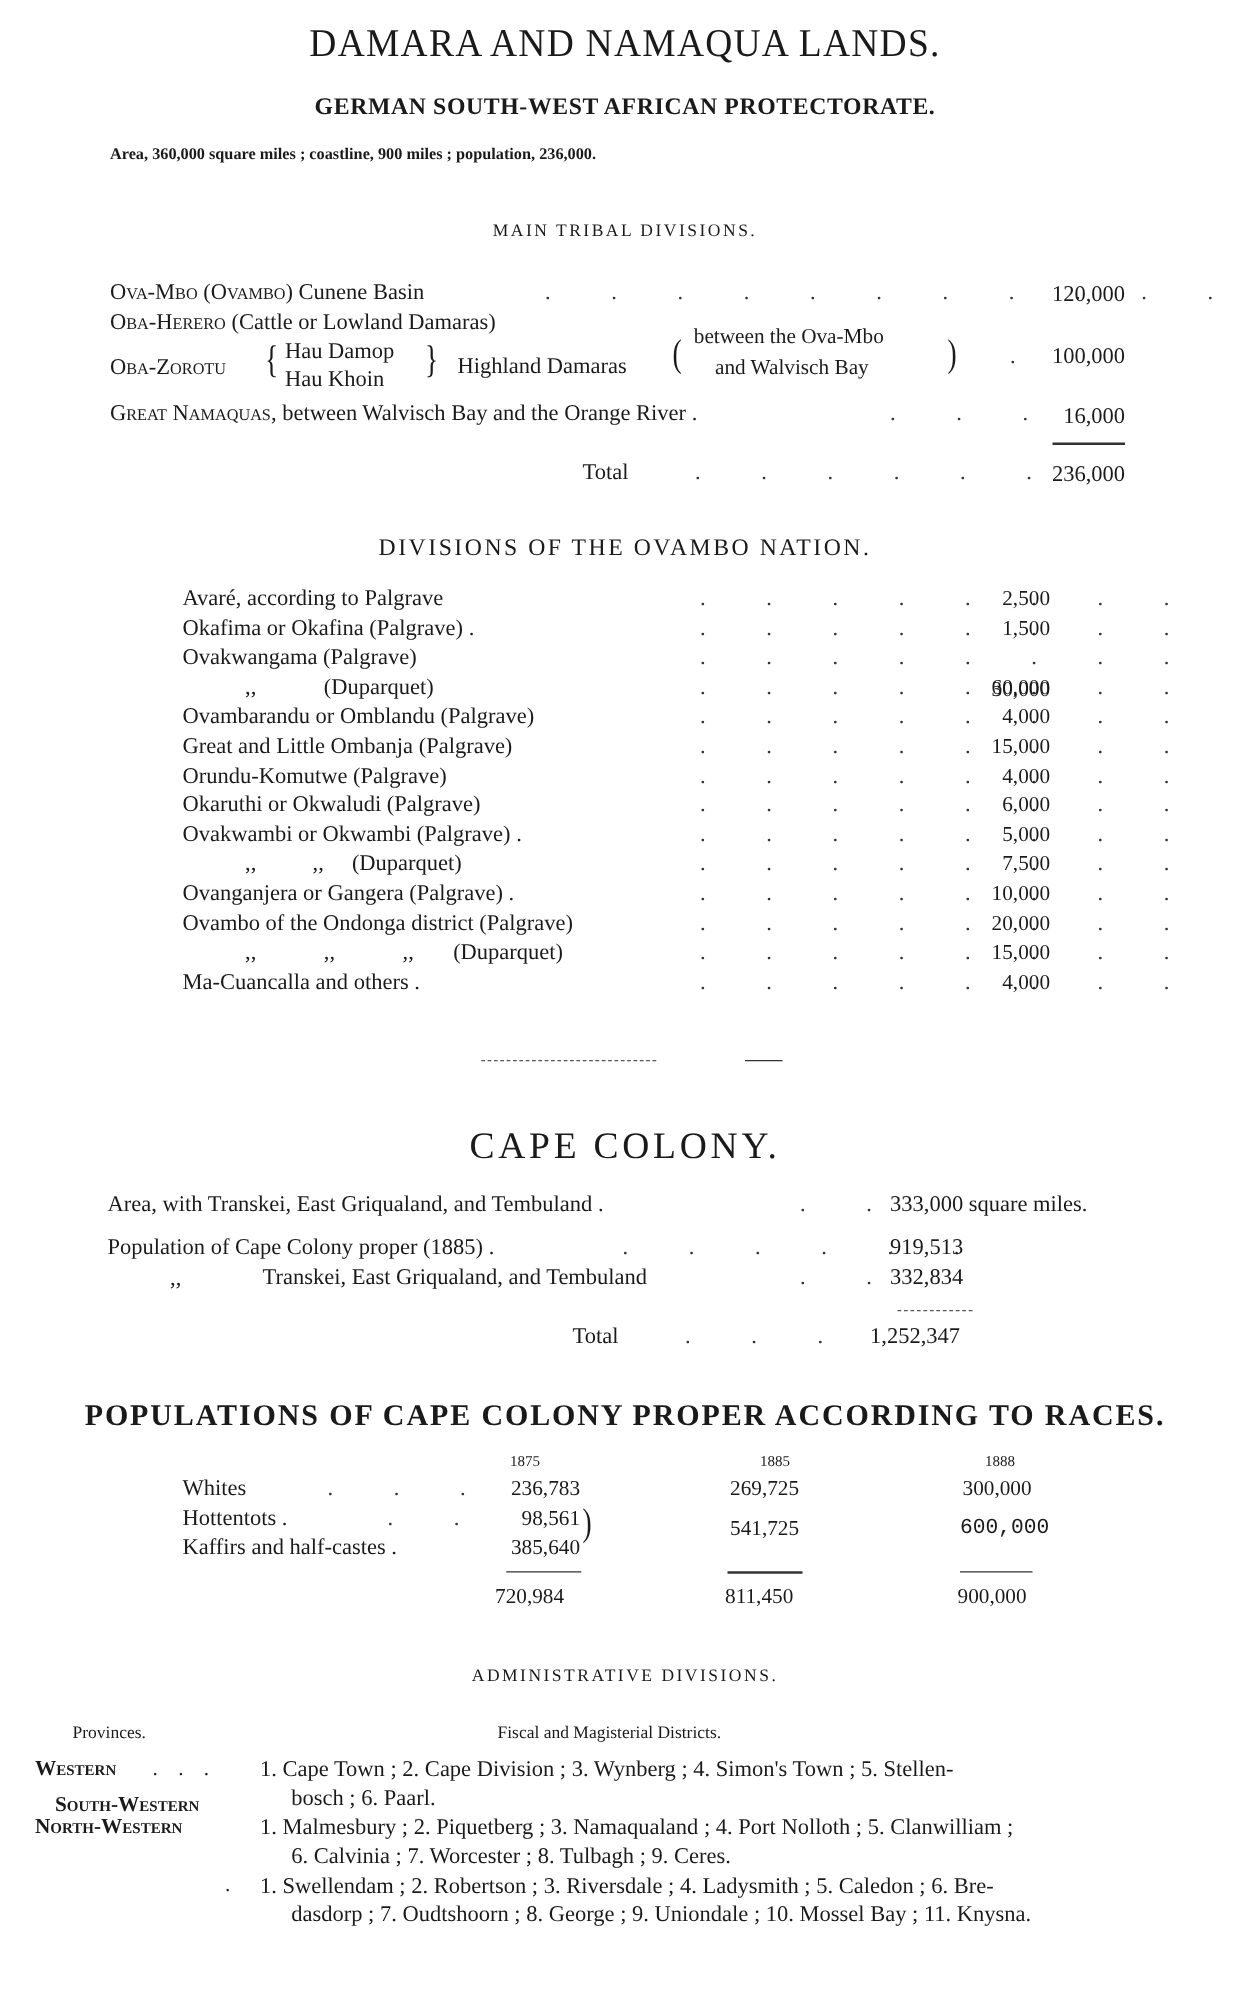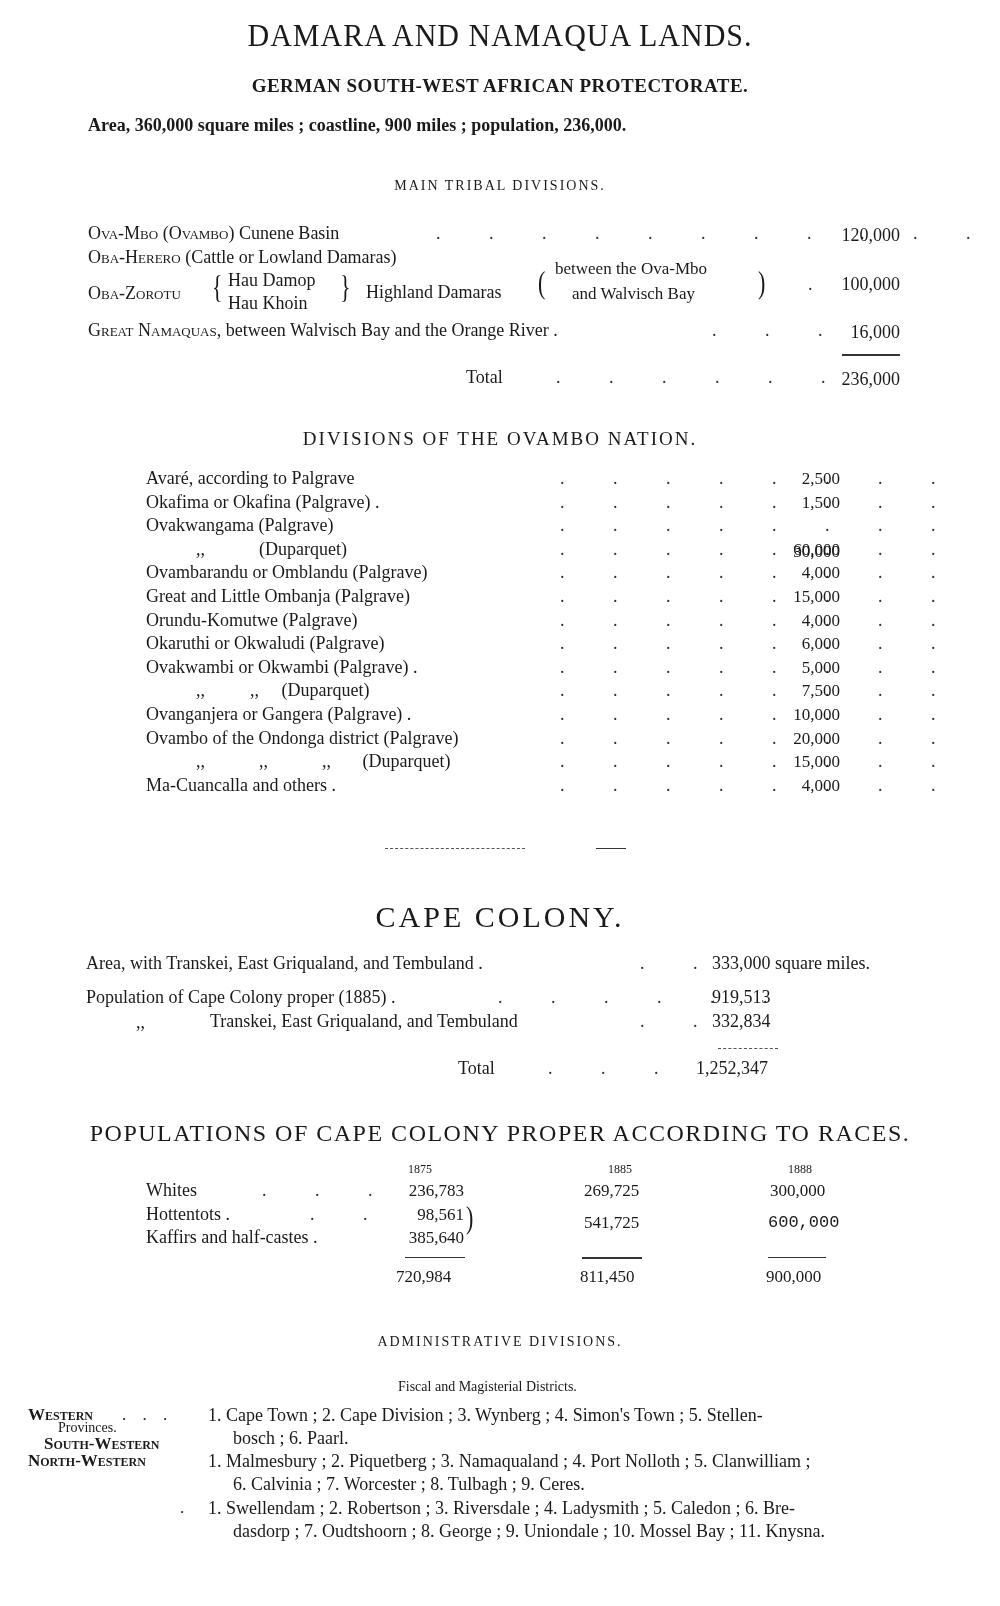--- a/index.html
+++ b/index.html
@@ -4,39 +4,39 @@
 <style>
   html, body { margin: 0; padding: 0; background: #ffffff; }
   body { width: 1000px; height: 1606px; position: relative; color: #1a1a1a; font-family: "Liberation Serif", "DejaVu Serif", serif; overflow: hidden; }
   .abs { position: absolute; white-space: nowrap; }
   .center { left: 0; width: 1000px; text-align: center; }
   .h1 { font-size: 30px; letter-spacing: 1px; transform: scaleY(1.05); }
   .h2 { font-size: 19px; font-weight: bold; letter-spacing: 0.5px; }
   .h3 { font-size: 14px; letter-spacing: 2px; }
   .h3b { font-size: 19px; letter-spacing: 2px; }
   .h-cape { font-size: 30px; letter-spacing: 3px; }
-  .h-races { font-size: 24px; letter-spacing: 1.5px; }
+  .h-races { font-size: 24px; letter-spacing: 1.5px; font-weight: bold; }
   .bold { font-weight: bold; }
   .t { font-size: 18px; }
   .ts { font-size: 17px; }
   .sc { font-variant: small-caps; }
   .num { text-align: right; }
   .dots { letter-spacing: 22px; color: #333; }
   .rule { position: absolute; height: 0; border-top: 1.5px solid #333; }
   .rule.dash { border-top: 1.5px dashed #555; }
   .brace { font-size: 22px; transform: scaleY(1.4); display: inline-block; }
   .small { font-size: 14px; }
   .tiny { font-size: 12px; }
 </style>
 </head>
 <body>
 
 <div class="abs center h1" style="top:18px;">DAMARA AND NAMAQUA LANDS.</div>
 <div class="abs center h2" style="top:75px;">GERMAN SOUTH-WEST AFRICAN PROTECTORATE.</div>
-<div class="abs t bold" style="top:115px; left:88px; font-size:18px;">
+<div class="abs t bold" style="top:115px; left:88px; font-size:13px;">
   <span>Area,</span><span> 360,000 square miles ; coastline, 900 miles ; population, 236,000.</span>
 </div>
 
 <div class="abs center h3" style="top:178px;">MAIN TRIBAL DIVISIONS.</div>
 
 <div class="abs t" style="top:223px; left:88px;">
   <span class="sc">Ova-Mbo</span><span> (</span><span class="sc">Ovambo</span><span>) Cunene Basin</span>
 </div>
 <div class="abs dots t" style="top:223px; left:436px;">. . . . . . . . . . .</div>
 <div class="abs t num" style="top:225px; left:800px; width:100px;">120,000</div>
@@ -190,21 +190,21 @@
 
 <div class="rule" style="top:1257px; left:405px; width:60px; border-top-width:1px;"></div>
 <div class="rule" style="top:1257px; left:582px; width:60px; border-top-width:2px;"></div>
 <div class="rule" style="top:1257px; left:768px; width:58px; border-top-width:1.5px;"></div>
 
 <div class="abs ts" style="top:1267px; left:396px;">720,984</div>
 <div class="abs ts" style="top:1267px; left:580px;">811,450</div>
 <div class="abs ts" style="top:1267px; left:766px;">900,000</div>
 
 <div class="abs center h3" style="top:1334px;">ADMINISTRATIVE DIVISIONS.</div>
-<div class="abs small" style="top:1379px; left:58px;margin-top:41px;">Provinces.</div>
+<div class="abs small" style="top:1379px; left:58px;">Provinces.</div>
 <div class="abs small" style="top:1379px; left:398px;">Fiscal and Magisterial Districts.</div>
 
 <div id="admin-list">
     <div>
       <div class="abs ts sc bold" style="top: 1405px; left: 28px;">Western</div>
       <div class="abs ts" style="top: 1405px; left: 122px; letter-spacing: 6px;">. . .</div>
       <div class="abs t" style="top: 1405px; left: 208px;">1. Cape Town ; 2. Cape Division ; 3. Wynberg ; 4. Simon's Town ; 5. Stellen-</div>
       <div class="abs t" style="top: 1428px; left: 233px;">bosch ; 6. Paarl.</div>
     </div>
     <div>

